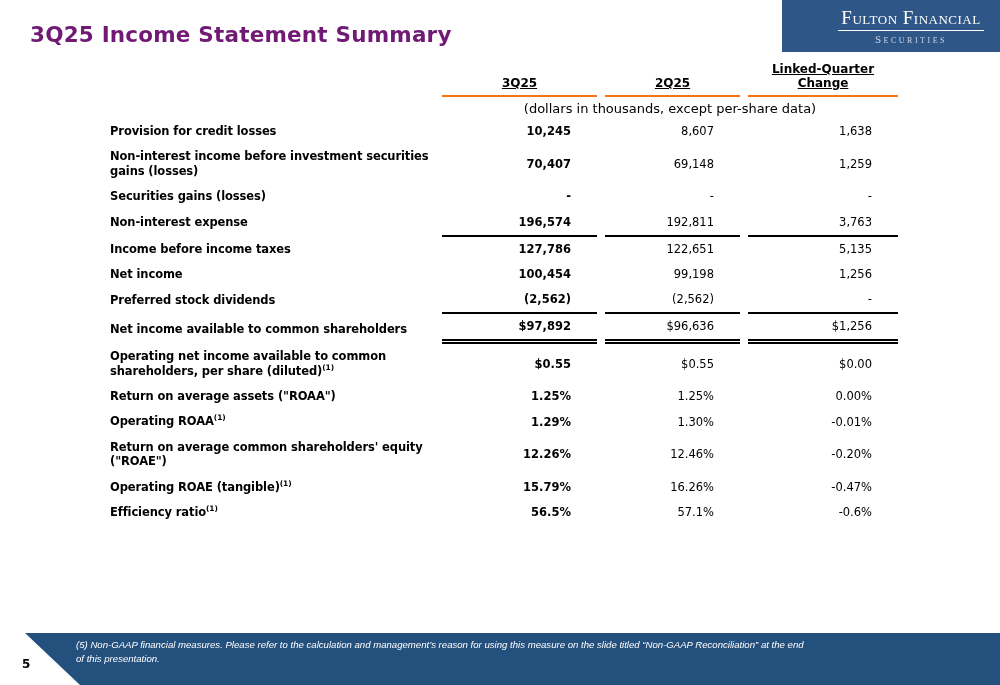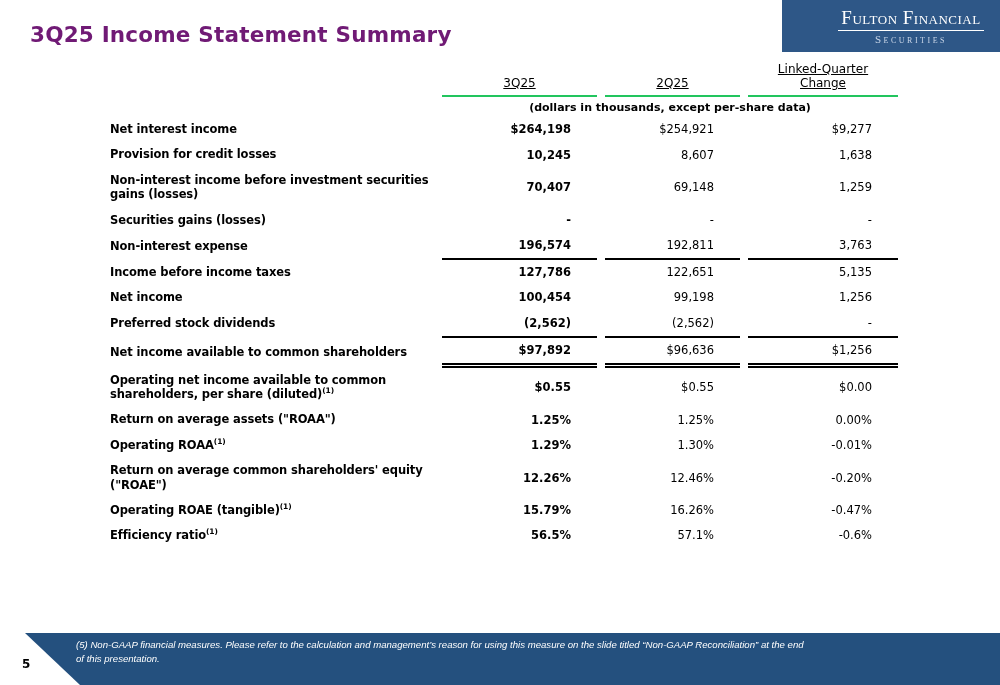--- a/index.html
+++ b/index.html
@@ -26,32 +26,32 @@
     border-spacing:8px 0;
     table-layout:fixed;
   }
   col.c-label { width:324px; }
   col.c-q3 { width:155px; }
   col.c-q2 { width:135px; }
   col.c-chg { width:150px; }
 
   th.colhead {
     vertical-align:bottom;
-    border-bottom:2px solid #22c55e;
+    border-bottom:2px solid #f97316;
     padding:0 0 5px 0;
-    font-size:12px; font-weight:normal; text-align:center;
+    font-size:12px; font-weight:bold; text-align:center;
   }
   th.colhead .head-label { text-decoration:underline; }
   th.colhead .head-label.two-line { display:inline-block; max-width:114px; }
 
   td.units {
     text-align:center;
-    font-size:11px;
+    font-size:13px;
     padding:4px 0 3px 0;
-    font-weight:bold;
+    font-weight:normal;
   }
 
   td.label {
     font-size:11.5px; font-weight:bold;
     text-align:left;
     padding:5px 0 6px 0;
     line-height:1.25;
     letter-spacing:-0.1px;
   }
   td.val {
@@ -140,26 +140,20 @@
             <span class="head-label two-line">Linked-Quarter Change</span>
           </th>
         </tr>
         <tr>
           <td></td>
           <td class="units" colspan="3">(dollars in thousands, except per-share data)</td>
         </tr>
       </thead>
       <tbody>
           <tr>
-            <td class="label">Net interest income</td>
-            <td class="val q3">$264,198</td>
-            <td class="val q2">$254,921</td>
-            <td class="val chg">$9,277</td>
-          </tr>
-          <tr>
             <td class="label">Provision for credit losses</td>
             <td class="val q3">10,245</td>
             <td class="val q2">8,607</td>
             <td class="val chg">1,638</td>
           </tr>
           <tr>
             <td class="label">Non-interest income before investment securities gains (losses)</td>
             <td class="val q3">70,407</td>
             <td class="val q2">69,148</td>
             <td class="val chg">1,259</td>

